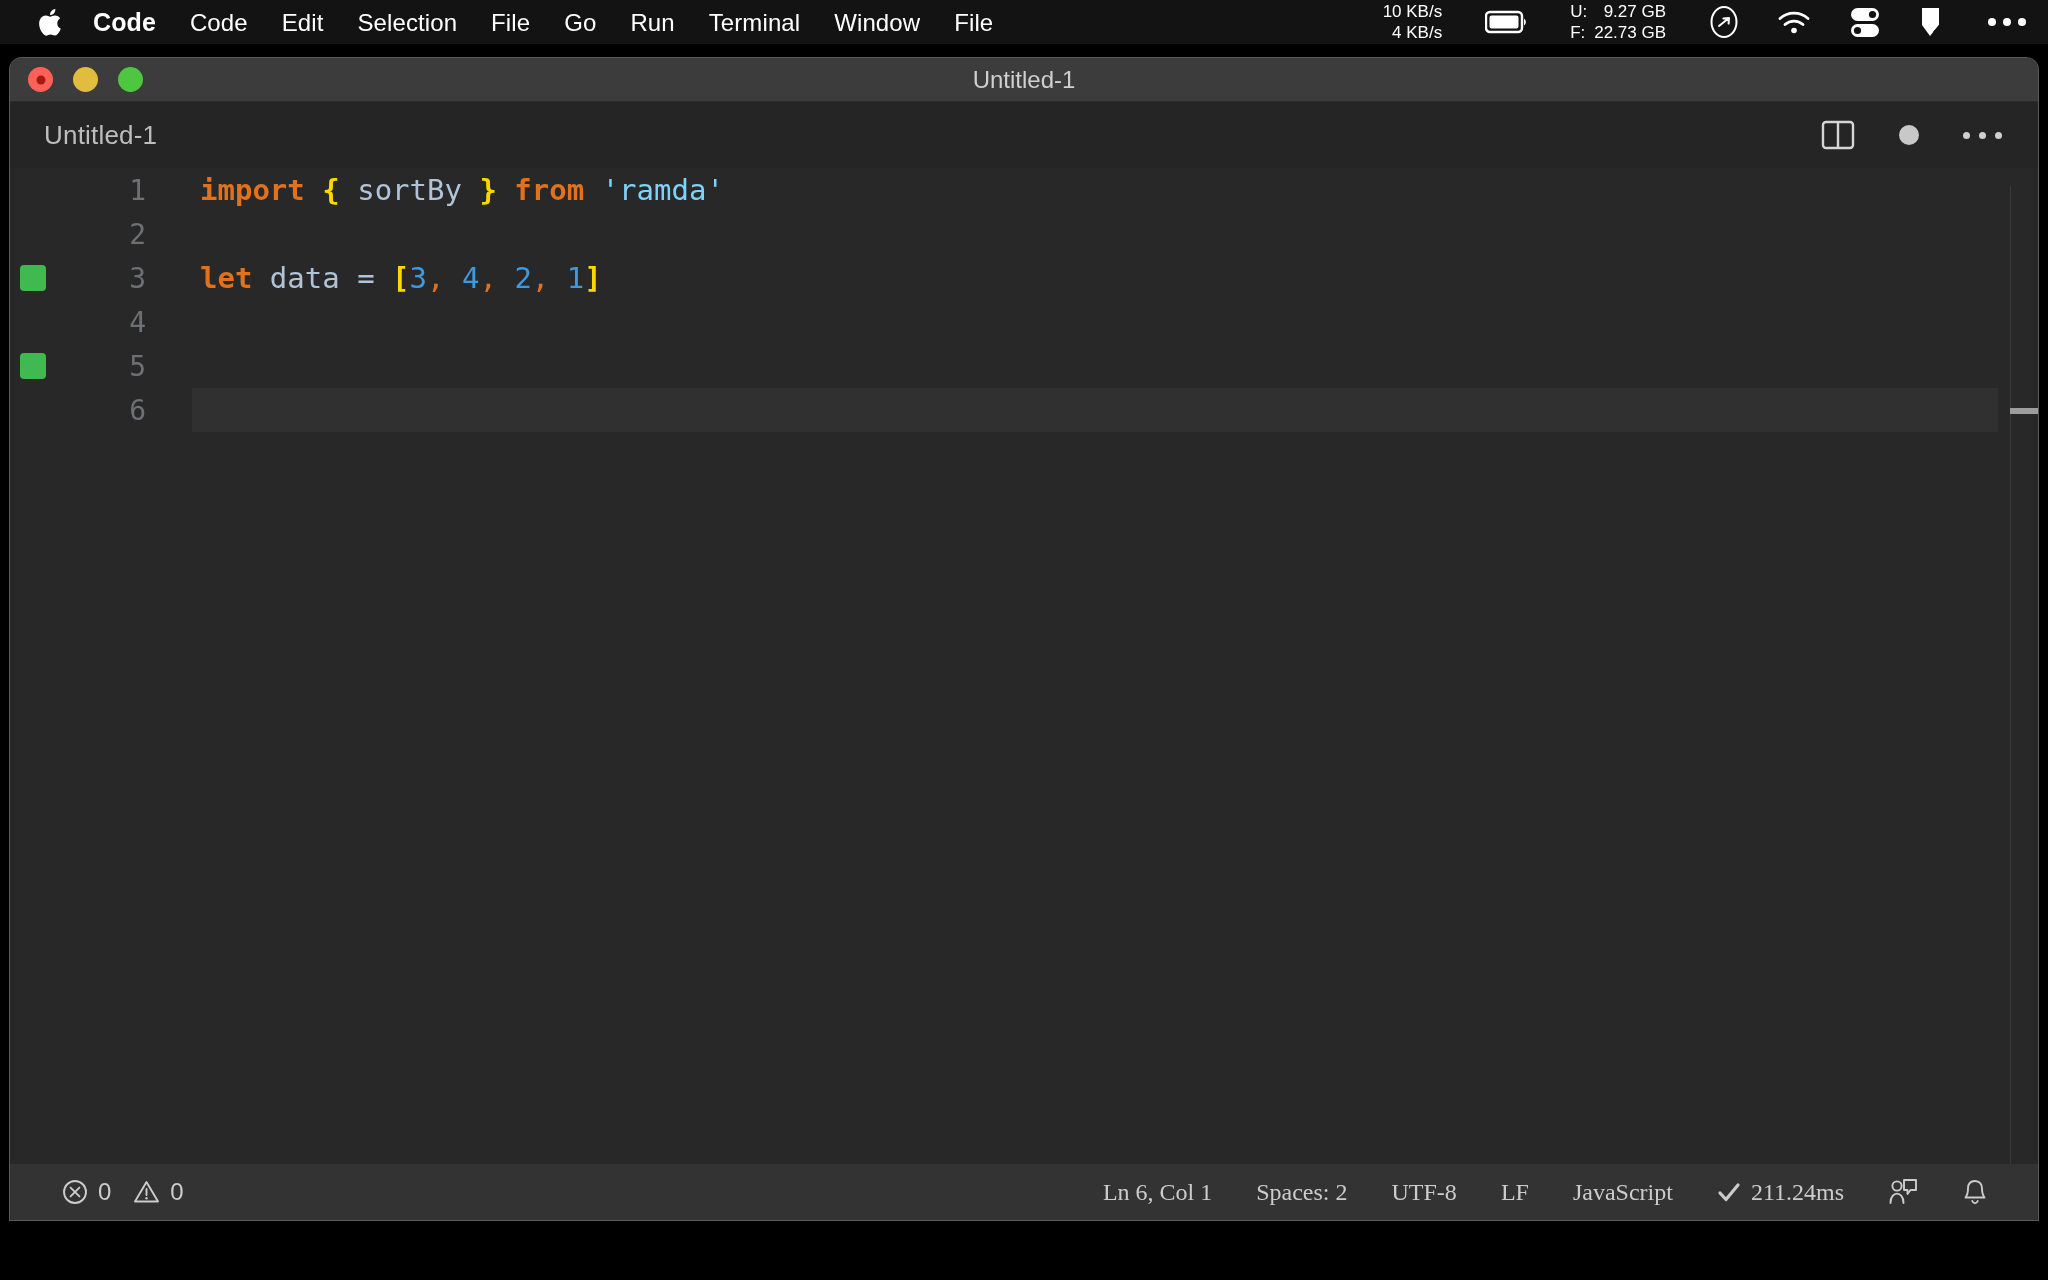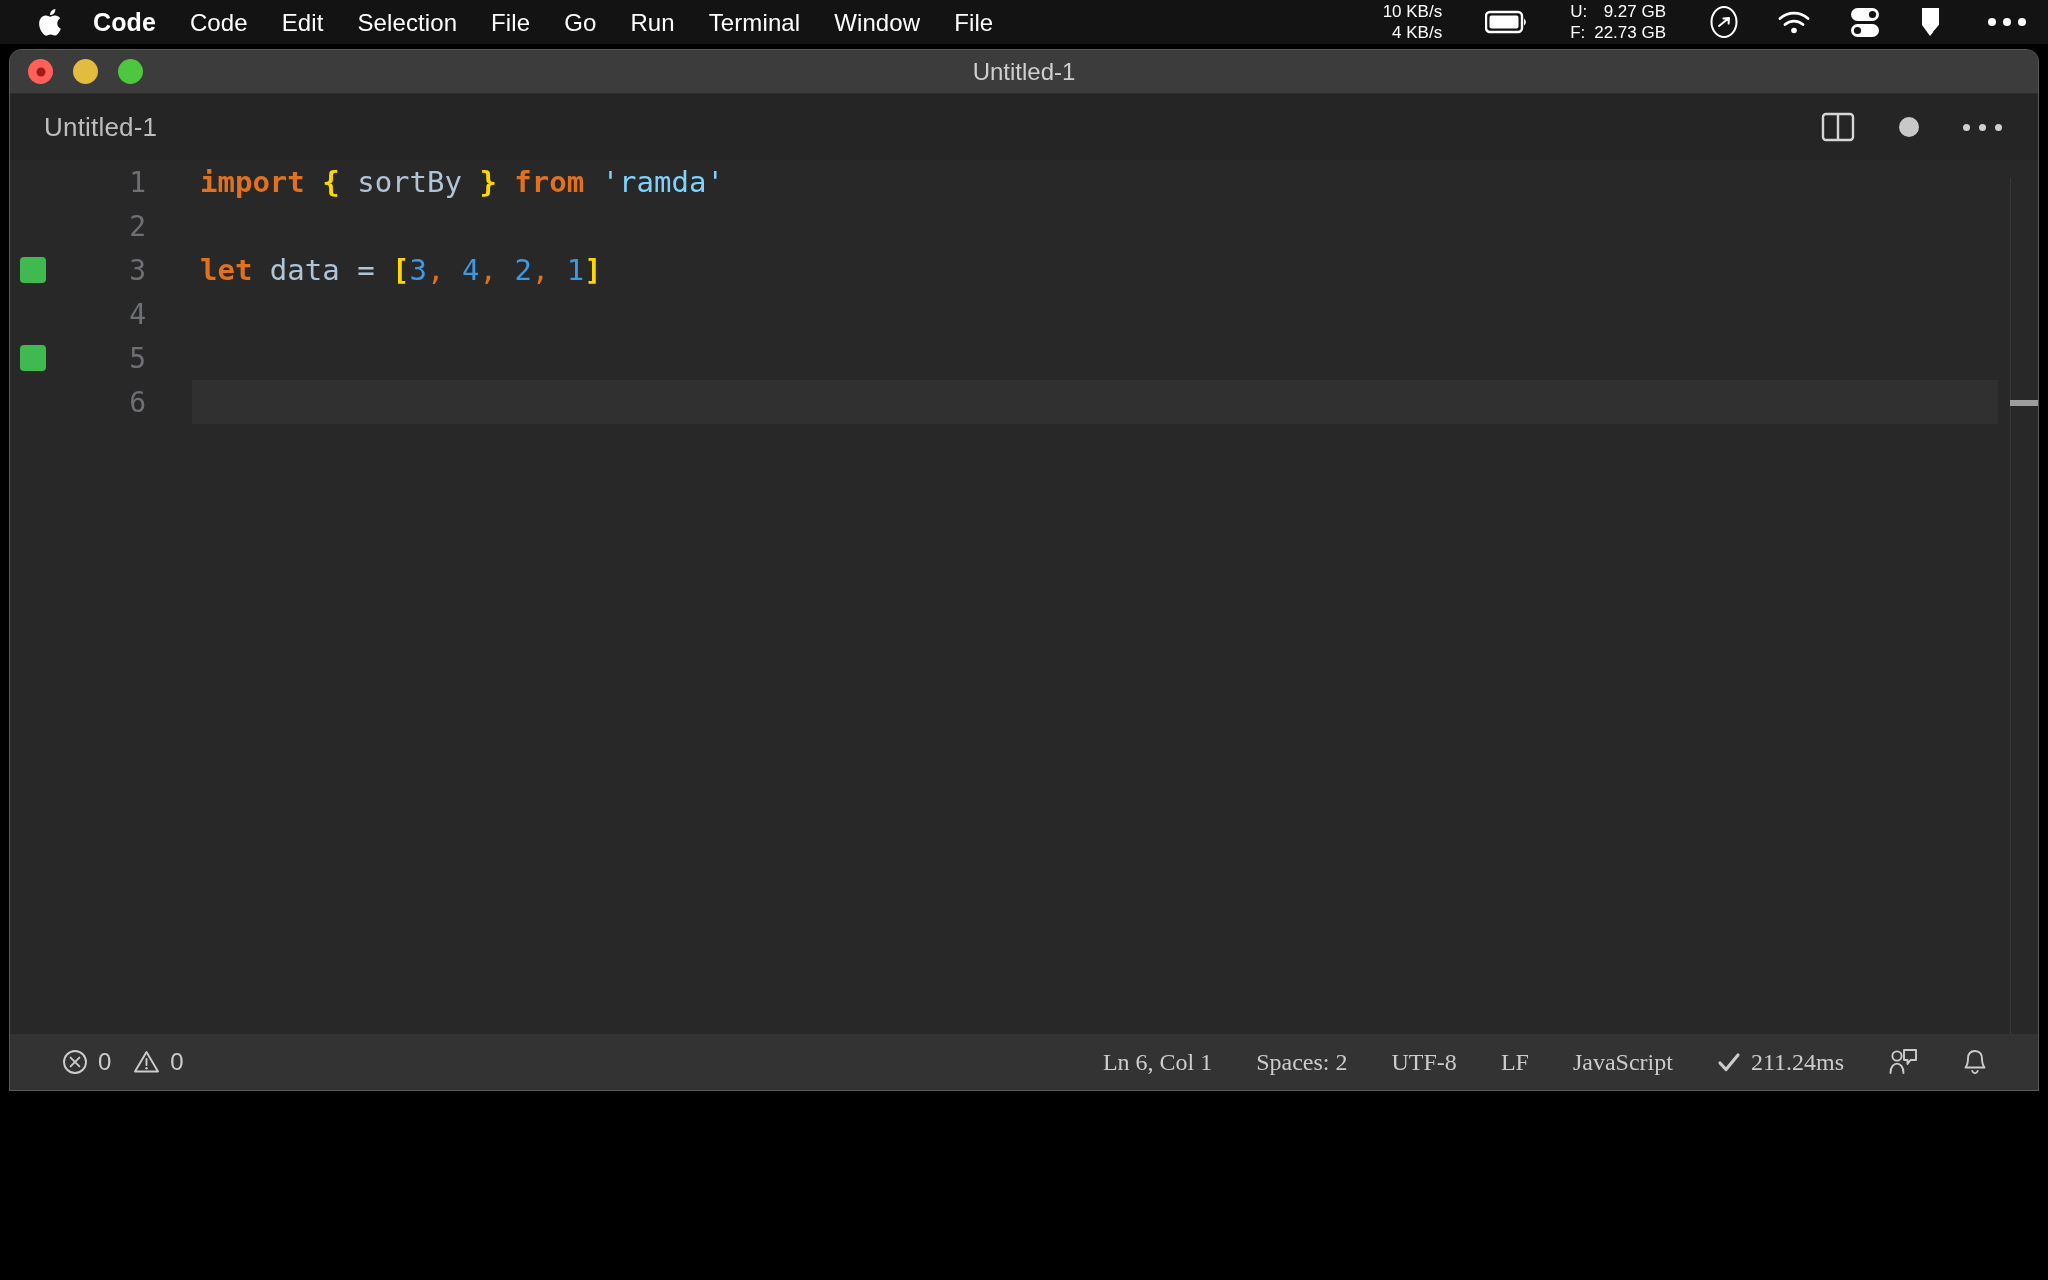--- a/index.html
+++ b/index.html
@@ -41,22 +41,22 @@
   }
   .mb-netspeed { margin-right: 16px; }
   .mb-mem { display: flex; gap: 7px; margin-left: 14px; margin-right: 16px; }
   .mb-mem .lbl { text-align: left; }
   .mb-icon { display: flex; align-items: center; justify-content: center; margin: 0 11px; }
   .mb-dots { display: flex; gap: 7px; align-items: center; margin-left: 16px; }
   .mb-dots i { width: 8px; height: 8px; border-radius: 50%; background: #fff; display: block; }
 
   
   .window {
-    position: absolute; left: 10px; top: 50px;
-    width: 2028px; height: 1040px;
+    position: absolute; left: 10px; top: 58px;
+    width: 2028px; height: 1162px;
     background: #252526;
     border-radius: 12px 12px 0 0;
     overflow: hidden;
     box-shadow: 0 0 0 1px #5a5a5a;
   }
   .titlebar {
     height: 44px; background: #3c3c3c;
     position: relative; display: flex; align-items: center;
     border-bottom: 1px solid #2d2d2d;
   }

